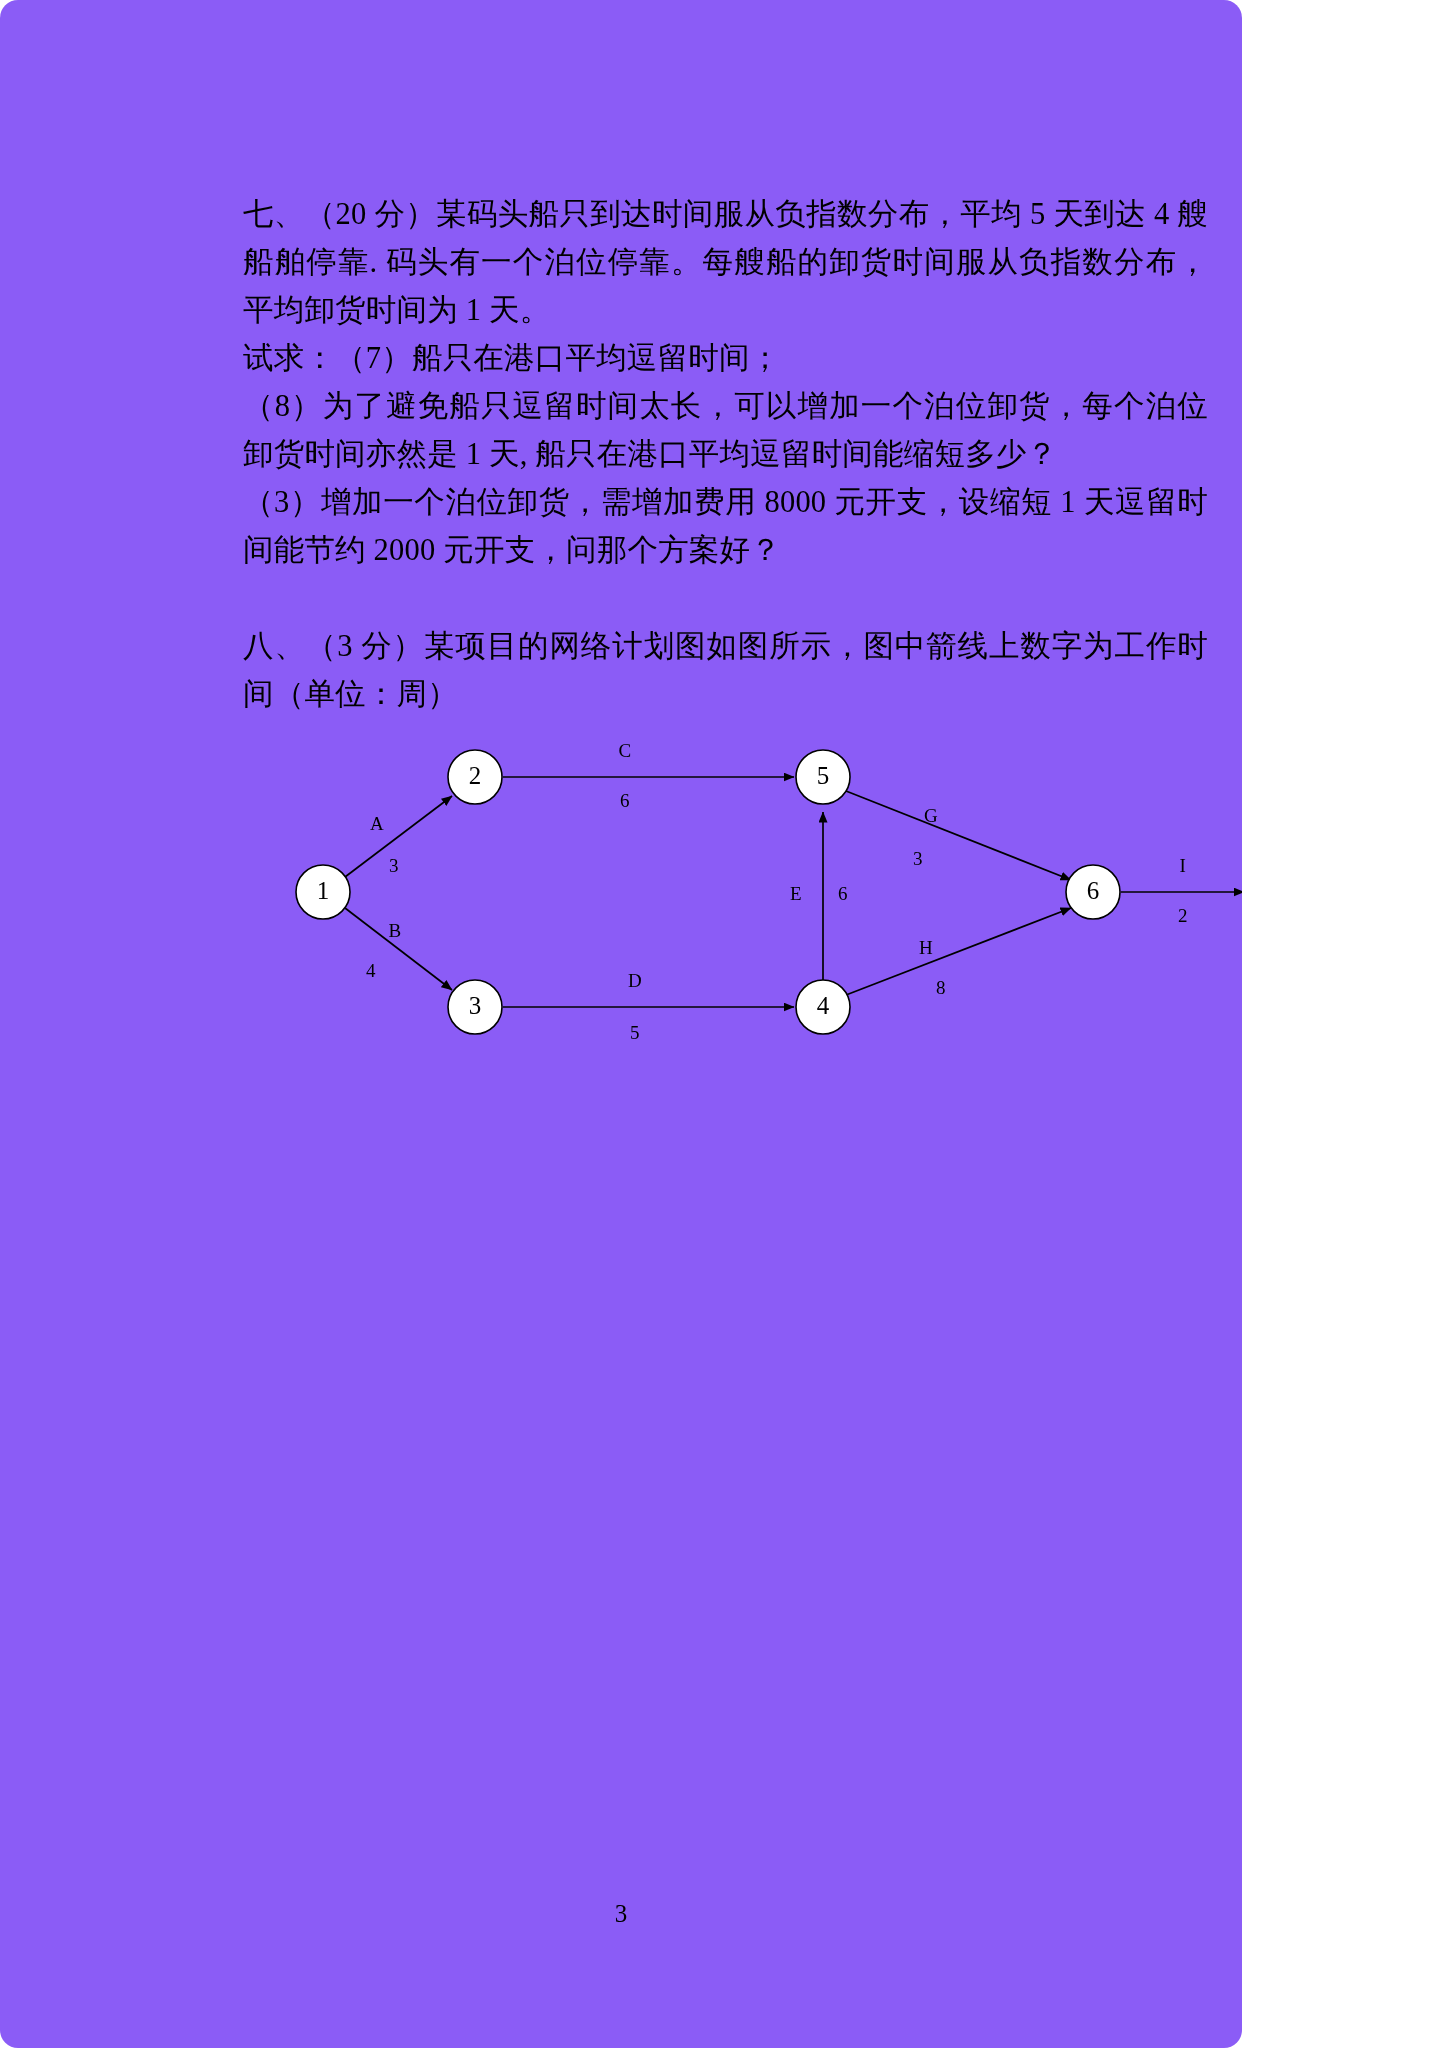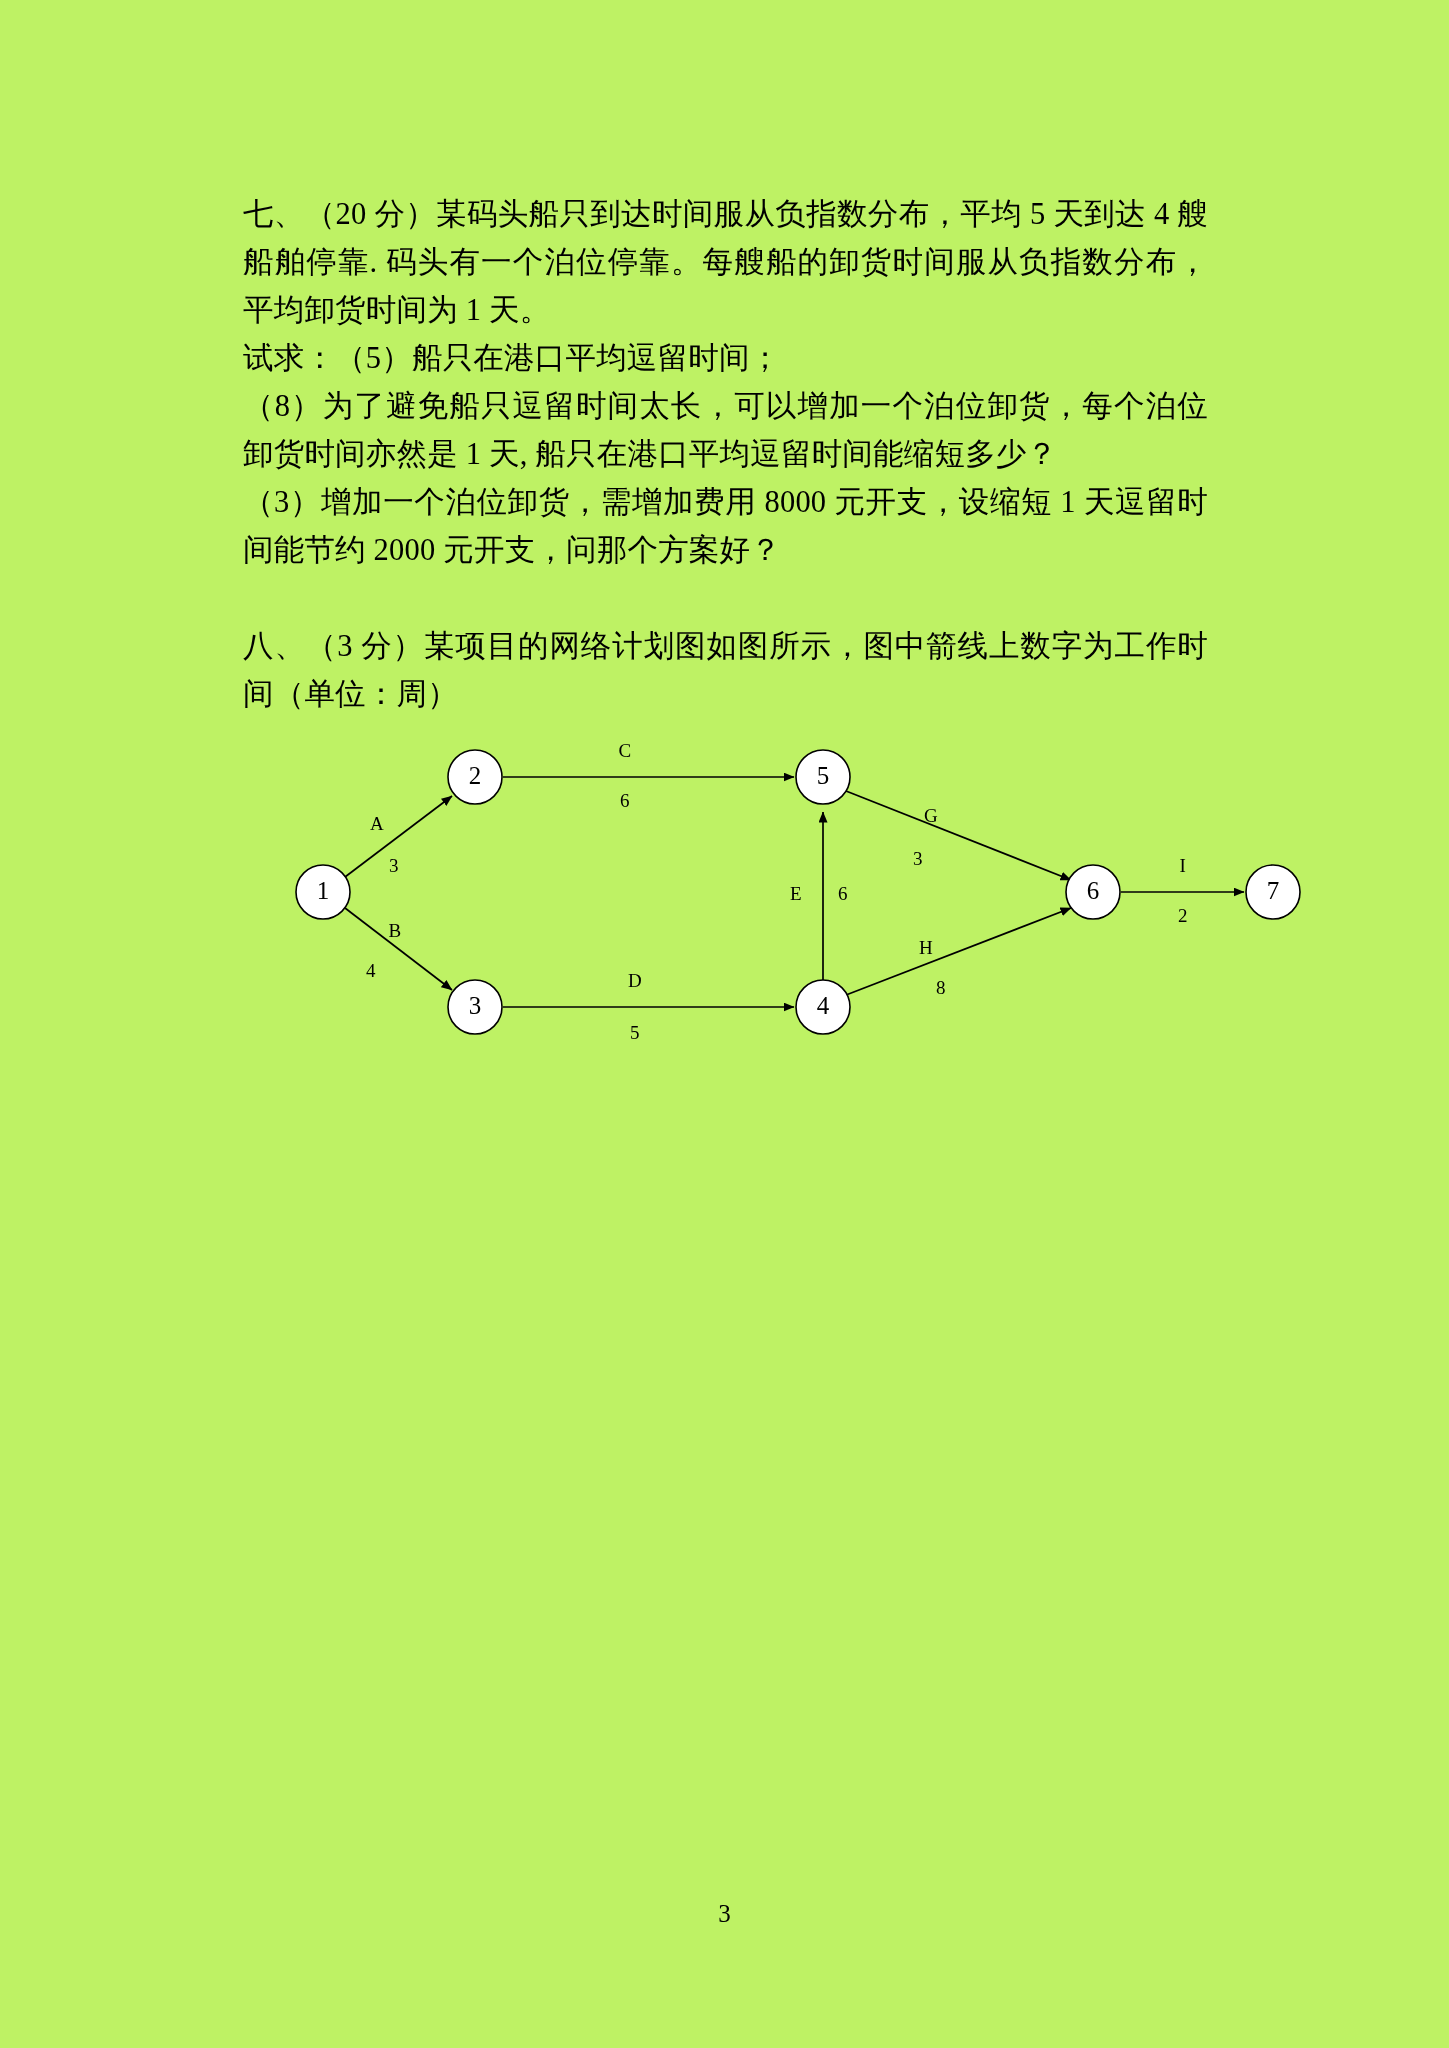--- a/index.html
+++ b/index.html
@@ -6,25 +6,26 @@
     margin: 0;
     padding: 0;
     background: #ffffff;
   }
   body {
     font-family: "Liberation Serif", "DejaVu Serif", serif;
     color: #000000;
   }
   .page {
     position: relative;
-    width: 1449px;
+    width: 1242px;
     height: 2048px;
-    background: #bef264;
+    background: #8b5cf6;
     overflow: hidden;
     box-sizing: border-box;
+    border-radius: 18px;
   }
   .content {
     position: absolute;
     left: 243px;
     top: 190px;
     width: 965px;
   }
   .para {
     font-size: 30.5px;
     line-height: 48px;
@@ -88,21 +89,21 @@
 </style>
 </head>
 <body>
 
 <div class="page">
 
   <div class="content">
 
     <div>
       <p class="para sec-head">七、（20 分）某码头船只到达时间服从负指数分布，平均 5 天到达 4 艘船舶停靠. 码头有一个泊位停靠。每艘船的卸货时间服从负指数分布，平均卸货时间为 1 天。</p>
-      <p class="para last-line-left">试求：（5）船只在港口平均逗留时间；</p>
+      <p class="para last-line-left">试求：（7）船只在港口平均逗留时间；</p>
       <p class="para">（8）为了避免船只逗留时间太长，可以增加一个泊位卸货，每个泊位卸货时间亦然是 1 天, 船只在港口平均逗留时间能缩短多少？</p>
       <p class="para last-line-left">（3）增加一个泊位卸货，需增加费用 8000 元开支，设缩短 1 天逗留时间能节约 2000 元开支，问那个方案好？</p>
     </div>
 
     <div class="block-gap"></div>
 
     <div>
       <p class="para last-line-left">八、（3 分）某项目的网络计划图如图所示，图中箭线上数字为工作时间（单位：周）</p>
 
       <div class="diagram-wrap">

